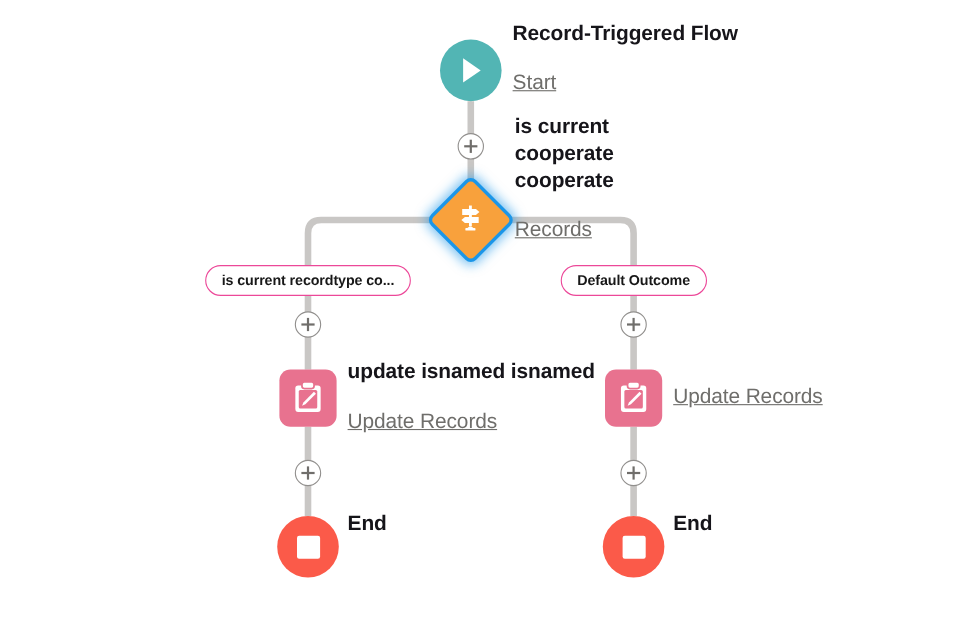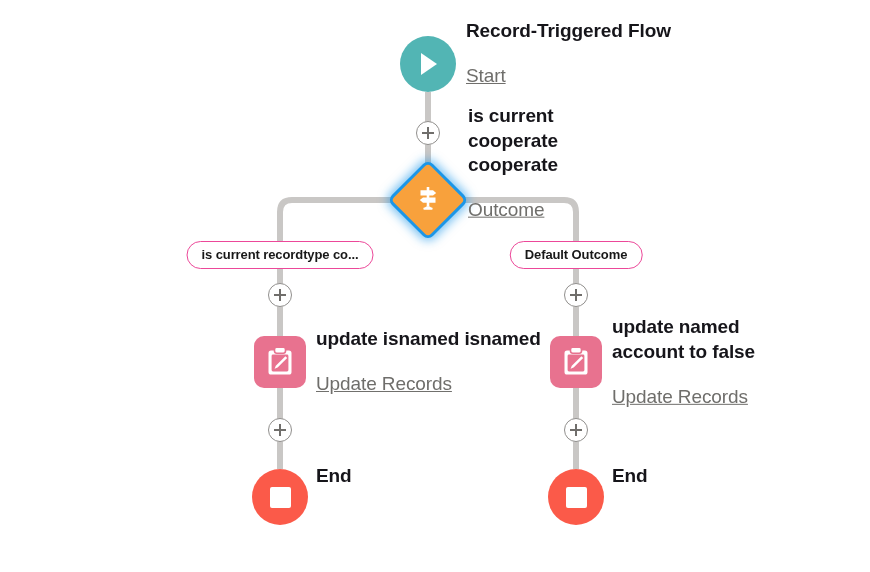--- a/index.html
+++ b/index.html
@@ -226,21 +226,21 @@
 
             <path d="M11.2 25.4 Q15 20.6 18.8 25.4 Z" fill="#ffffff"></path>
             <rect x="10.4" y="24.4" width="9.2" height="2.4" rx="0.8" fill="#ffffff"></rect>
           </svg>
         </span>
       </div>
     </div>
   </div>
   <div class="node-label" style="left:468px; top:163px; width:180px;">
     <div class="title">is current cooperate cooperate</div>
-    <div class="subtitle">Outcome</div>
+    <div class="subtitle">Records</div>
   </div>
 
   <div class="pill" style="left:280px; top:255px;">is current recordtype co...</div>
   <div class="pill" style="left:576px; top:255px;">Default Outcome</div>
 
   <div class="plus-btn" style="left:280px; top:295px;" title="Add Element"></div>
   <div class="plus-btn" style="left:576px; top:295px;" title="Add Element"></div>
 
   <div class="node" style="left:280px; top:362px;">
     <div class="record-tile">
@@ -269,21 +269,20 @@
         <svg width="30" height="32" viewBox="0 0 30 32" aria-hidden="true">
           <rect x="3.5" y="4.5" width="23" height="24" rx="2.6" fill="#ffffff"></rect>
           <rect x="9.5" y="1.2" width="11" height="6" rx="2.2" fill="#ffffff" stroke="#e8728f" stroke-width="1.6"></rect>
           <rect x="6.6" y="8.6" width="16.8" height="16.8" rx="1.4" fill="#e8728f"></rect>
           <path d="M20.4 10.2 L22.2 12.0 L12.6 21.6 L9.6 22.8 L10.8 19.8 Z" fill="#ffffff"></path>
         </svg>
       </span>
     </div>
   </div>
   <div class="node-label" style="left:612px; top:362px; width:190px;">
-    <div class="title">update named account to false</div>
     <div class="subtitle">Update Records</div>
   </div>
 
   <div class="plus-btn" style="left:280px; top:430px;" title="Add Element"></div>
   <div class="plus-btn" style="left:576px; top:430px;" title="Add Element"></div>
 
   <div class="node" style="left:280px; top:497px;">
     <div class="end-circle">
       <span class="end-square"></span>
     </div>

